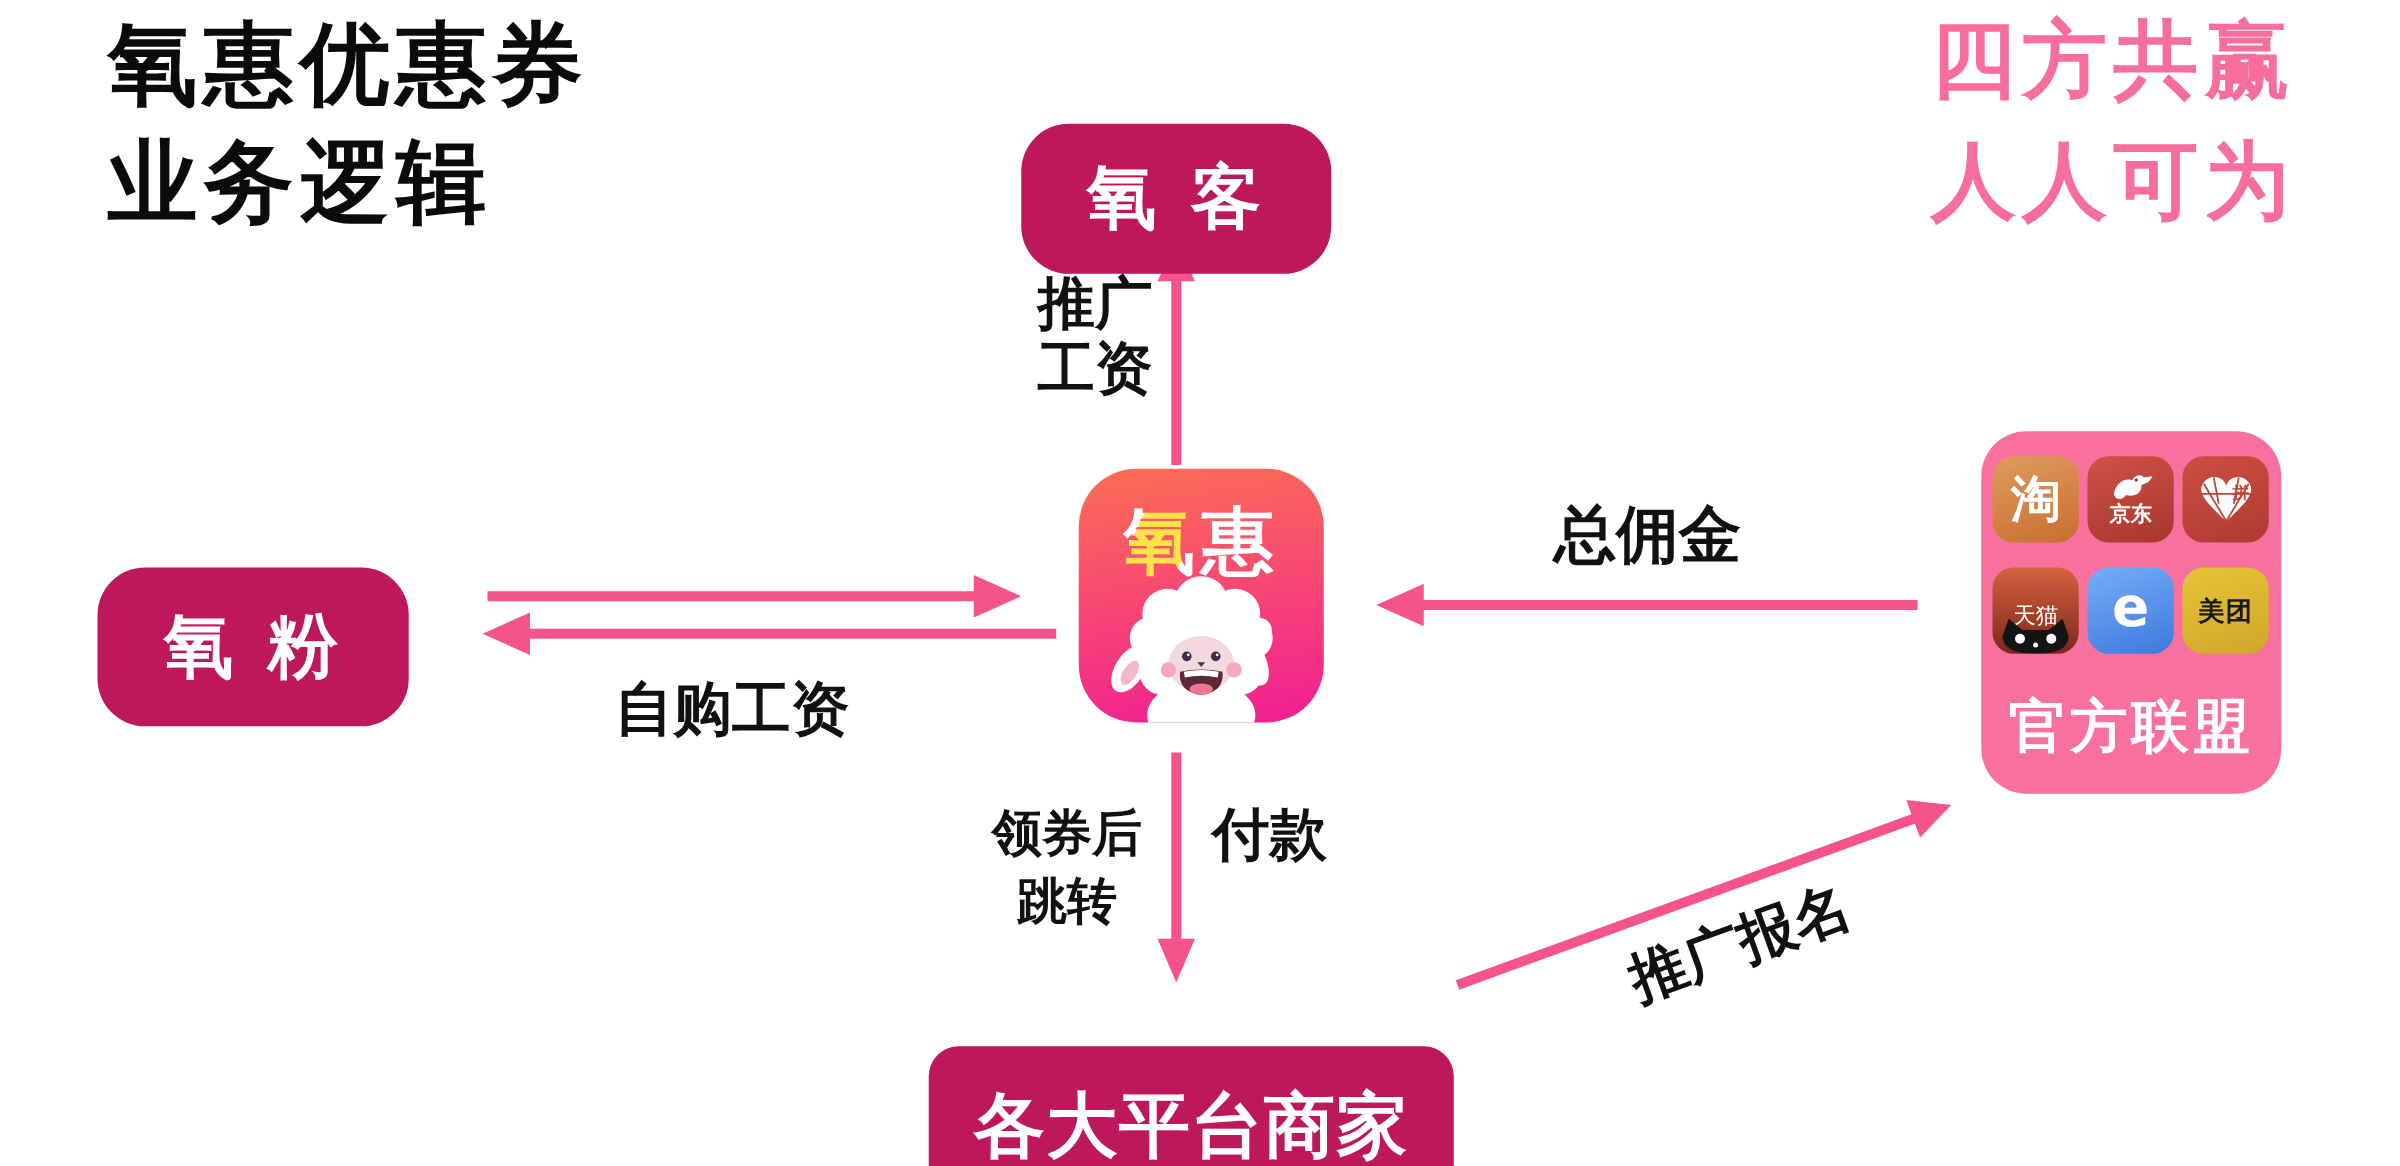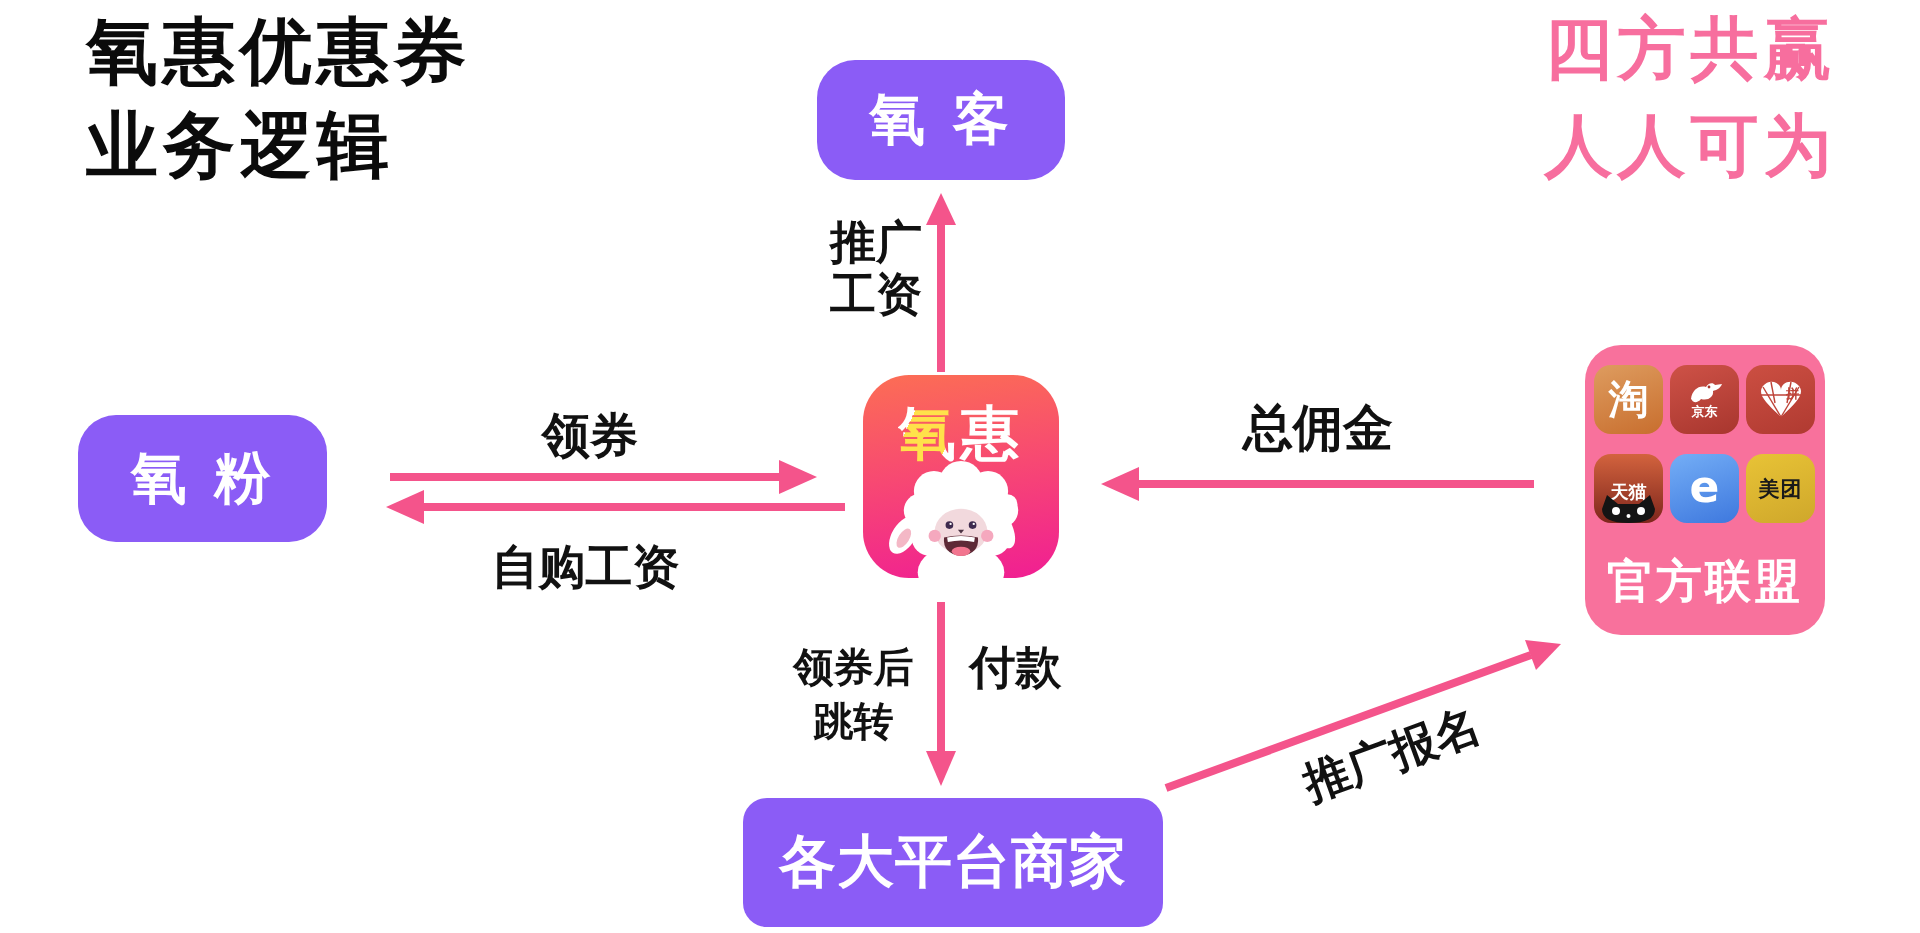--- a/index.html
+++ b/index.html
@@ -4,45 +4,45 @@
 <style>
   html,body{margin:0;padding:0;background:#fff;}
   #canvas{position:relative;width:1920px;height:933px;background:#ffffff;overflow:hidden;
           font-family:"DejaVu Sans","Liberation Sans",sans-serif;}
   .abs{position:absolute;}
   
   .title{left:86px;top:4px;font-size:72px;font-weight:900;line-height:94px;color:#0b0b0b;letter-spacing:5px;white-space:nowrap;}
   .slogan{left:1508px;top:0px;width:365px;text-align:center;font-size:68px;font-weight:900;line-height:97px;color:#F76E9E;letter-spacing:5px;white-space:nowrap;}
   .title span,.slogan span{display:block;}
   
-  .node{position:absolute;background:#8b5cf6;color:#ffffff;display:flex;align-items:center;justify-content:center;
-        font-weight:900;white-space:nowrap;}
+  .node{position:absolute;background:#be185d;color:#ffffff;display:flex;align-items:center;justify-content:center;
+        font-weight:900;white-space:nowrap;margin-top:39px;}
   #node-yangke{left:817px;top:60px;width:248px;height:120px;border-radius:38px;font-size:56px;letter-spacing:4px;}
   #node-yangfen{left:78px;top:415px;width:249px;height:127px;border-radius:38px;font-size:56px;letter-spacing:4px;}
   #node-merchants{left:743px;top:798px;width:420px;height:129px;border-radius:24px;font-size:57px;letter-spacing:1px;}
   
   #app-icon{left:863px;top:375px;width:196px;height:203px;border-radius:46px;overflow:hidden;
             background:linear-gradient(172deg,#FC6E54 0%,#F74873 48%,#F01E93 100%);}
   #app-name{position:absolute;left:0;top:20px;width:100%;text-align:center;font-size:58px;font-weight:900;
             letter-spacing:5px;color:#ffffff;white-space:nowrap;}
   #app-name .char-yang{background:linear-gradient(115deg,#ffffff 24%,#FFE14A 24%,#FFE14A 74%,#ffffff 74%);
             -webkit-background-clip:text;background-clip:text;color:transparent;}
   #mascot{position:absolute;left:13px;bottom:-10px;width:170px;height:132px;}
   
   #node-alliance{left:1585px;top:345px;width:240px;height:290px;border-radius:36px;background:#F8719C;}
   .alliance-grid{position:absolute;left:9px;top:20px;width:222px;display:flex;flex-wrap:wrap;gap:20px 7px;}
   .mini-app{width:69px;height:69px;border-radius:17px;display:flex;flex-direction:column;align-items:center;
             justify-content:center;overflow:hidden;position:relative;}
   .mini-taobao{background:linear-gradient(160deg,#DE9C5F,#C86E2E);}
   .mini-taobao .glyph{color:#fff;font-size:40px;font-weight:900;}
   .mini-jd{background:linear-gradient(160deg,#CE5247,#A8362E);}
-  .mini-jd .glyph{color:#fff;font-size:13px;font-weight:900;margin-top:-2px;}
+  .mini-jd .glyph{color:#fff;font-size:17px;font-weight:900;margin-top:-2px;}
   .mini-pdd{background:linear-gradient(160deg,#CC4F42,#B03A31);}
   .mini-tmall{background:linear-gradient(180deg,#D3633E,#7E261C);}
-  .mini-tmall .glyph{color:#fff;font-size:18px;font-weight:700;margin-top:6px;}
+  .mini-tmall .glyph{color:#fff;font-size:18px;font-weight:400;margin-top:6px;}
   .mini-eleme{background:linear-gradient(160deg,#74AEF6,#3E78DE);}
   .mini-eleme .glyph{color:#fff;font-size:44px;font-weight:700;line-height:44px;margin-top:-4px;}
   .mini-meituan{background:linear-gradient(160deg,#E8C336,#CFA72B);}
   .mini-meituan .glyph{color:#1a1a1a;font-size:21px;font-weight:700;letter-spacing:1px;}
   .alliance-label{position:absolute;left:0;top:206px;width:100%;text-align:center;color:#fff;
                   font-size:46px;font-weight:900;letter-spacing:3px;}
   
   .edge-label{position:absolute;color:#111111;font-weight:900;text-align:center;white-space:nowrap;}
   .edge-label span{display:block;}
   #lbl-promo{left:801px;top:216px;width:150px;font-size:46px;line-height:52px;}
@@ -175,21 +175,20 @@
         <span class="glyph">美团</span>
       </div>
     </div>
     <div class="alliance-label">官方联盟</div>
   </div>
 
   <div class="edge-label" id="lbl-promo">
     <span>推广</span>
     <span>工资</span>
   </div>
-  <div class="edge-label" id="lbl-lingquan">领券</div>
   <div class="edge-label" id="lbl-zigou">自购工资</div>
   <div class="edge-label" id="lbl-commission">总佣金</div>
   <div class="edge-label" id="lbl-jump">
     <span>领券后</span>
     <span>跳转</span>
   </div>
   <div class="edge-label" id="lbl-order">
     <span>付款</span>
   </div>
   <div class="edge-label" id="lbl-signup">推广报名</div>

